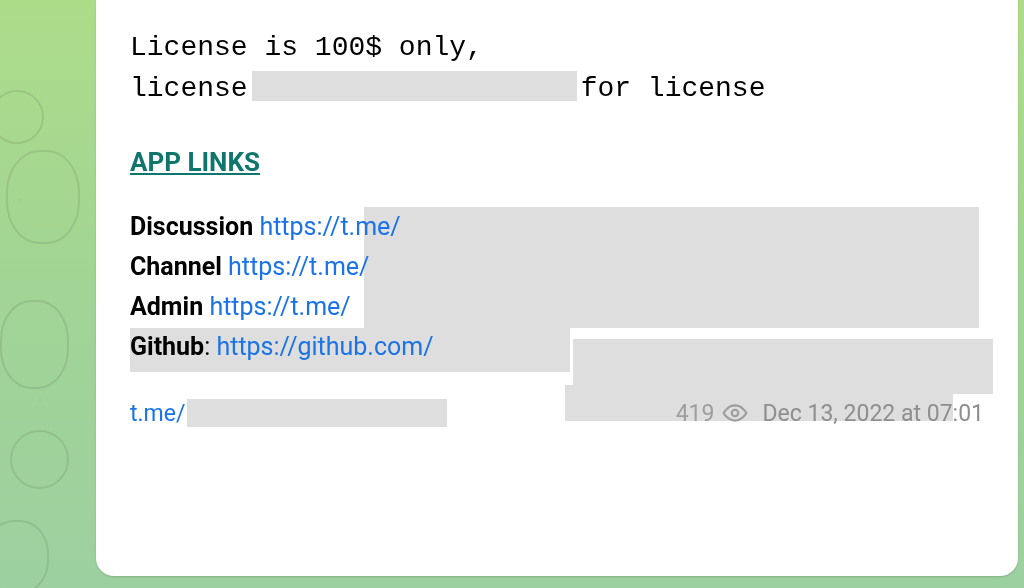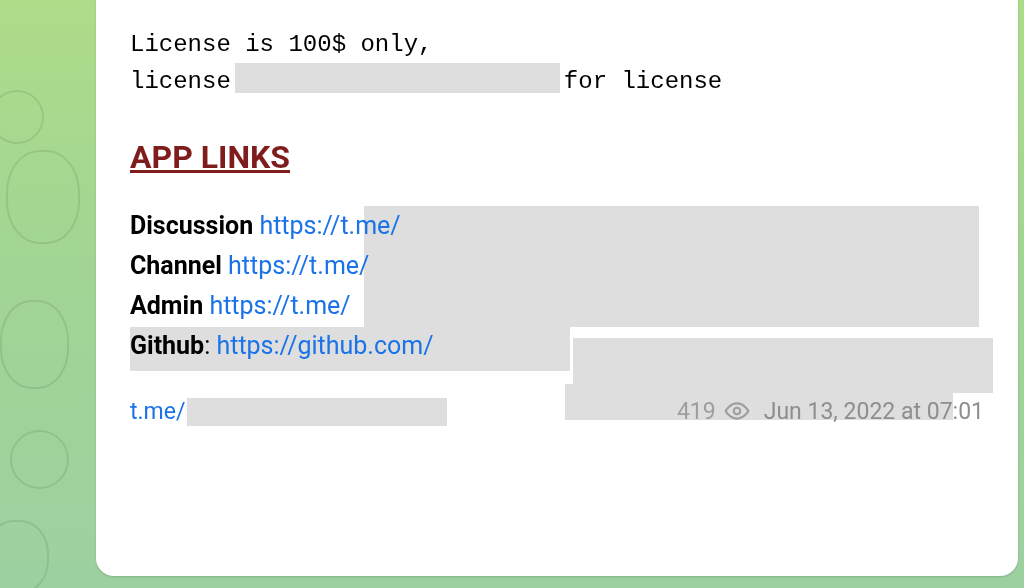--- a/index.html
+++ b/index.html
@@ -45,40 +45,40 @@
     background: #ffffff;
     border-radius: 0 0 18px 18px;
     box-shadow: 0 1px 2px rgba(0,0,0,0.15);
     padding: 28px 34px 12px 34px;
     box-sizing: border-box;
     overflow: hidden;
   }
 
   .mono {
     font-family: "Courier New", Courier, monospace;
-    font-size: 24px;
+    font-size: 28px;
     line-height: 1.45;
     color: #000;
   }
   .mono .redact {
     display: inline-block;
     vertical-align: -5px;
     width: 325px;
     height: 30px;
     background: #dedede;
     margin: 0 4px;
   }
 
   .section-head {
-    font-size: 32px;
+    font-size: 26px;
     font-weight: 700;
     text-decoration: underline;
     margin-top: 38px;
     margin-bottom: 30px;
-    color: #7f1d1d;
+    color: #0f766e;
   }
 
   .links-block {
     position: relative;
     padding-bottom: 8px;
   }
   .big-redact {
     position: absolute;
     background: #dedede;
   }
@@ -202,17 +202,17 @@
       <span class="redact-small"></span>
     </div>
     <div class="footer-right">
       <span class="views">
         <span>419</span>
         <svg viewBox="0 0 24 24" fill="none" stroke="#9e9e9e" stroke-width="2" stroke-linecap="round" stroke-linejoin="round">
           <path d="M1.5 12s3.8-7 10.5-7 10.5 7 10.5 7-3.8 7-10.5 7S1.5 12 1.5 12z"></path>
           <circle cx="12" cy="12" r="3"></circle>
         </svg>
       </span>
-      <span class="time">Jun 13, 2022 at 07:01</span>
+      <span class="time">Dec 13, 2022 at 07:01</span>
     </div>
   </div>
 
 </div>
 
 </body></html>

